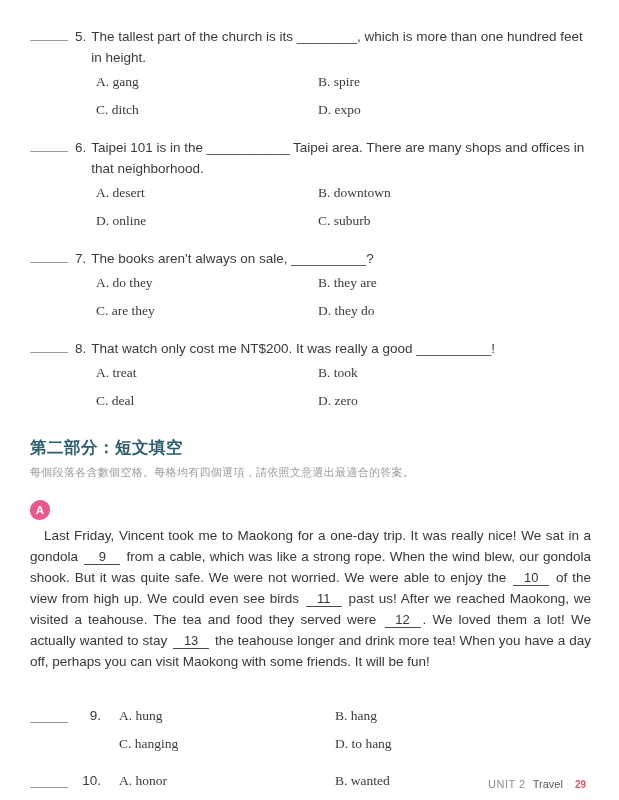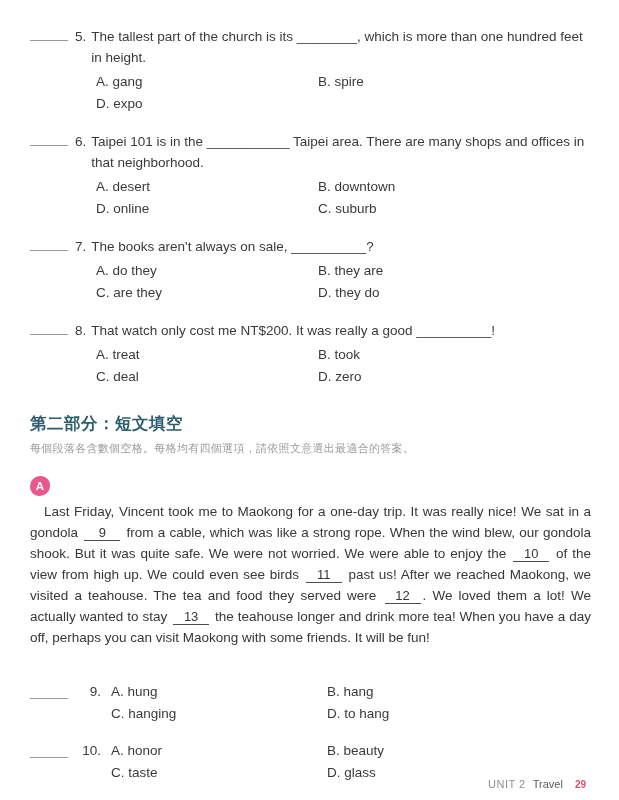--- a/index.html
+++ b/index.html
@@ -21,22 +21,22 @@
   .answer-blank {
     flex:0 0 38px; height:15px;
     border-bottom:1.6px solid #9a9a9a;
     margin-right:7px;
   }
   .q-num { flex:0 0 auto; margin-right:5px; white-space:nowrap; }
   .q-text { flex:1; }
   .options {
     margin-left:66px; margin-top:3px;
     display:grid; grid-template-columns:222px 1fr;
-    row-gap:1px;
-    font-size:13.5px; line-height:21px;
+    row-gap:7px;
+    font-size:13.5px; line-height:21px;font-family:Liberation Serif, serif;
   }
 
   
   .section { margin-top:26px; }
   .section-title { font-size:16.5px; font-weight:bold; letter-spacing:0.5px; }
   .section-sub { margin-top:6px; font-size:11px; color:#9c9c9c; letter-spacing:0.3px; }
 
   
   .passage-block { margin-top:20px; }
   .badge {
@@ -56,21 +56,21 @@
     text-align:center; text-indent:0;
     line-height:15px; font-size:13px;
     margin:0 2px;
   }
 
   
   .cloze-list { margin-top:33px; }
   .cloze { display:flex; align-items:flex-start; font-size:13.5px; line-height:21px; margin-bottom:16px; }
   .cloze .answer-blank { margin-top:3px; }
   .cloze .q-num { flex:0 0 26px; text-align:right; margin-right:6px; }
-  .cloze .options { margin-left:4px; margin-top:0; flex:1; grid-template-columns:216px 1fr; }
+  .cloze .options { margin-left:12px; margin-top:0; flex:1; grid-template-columns:216px 1fr; }
 
   
   .footer {
     position:absolute; right:33px; bottom:10px;
     display:flex; align-items:baseline;
     font-size:11px;
   }
   .footer .unit { color:#8f8f8f; letter-spacing:0.5px; }
   .footer .topic { color:#5a5a5a; margin-left:7px; }
   .footer .pagenum { font-size:10px; margin-left:12px; font-weight:bold; }
@@ -85,20 +85,21 @@
 
       <div class="mcq">
         <div class="q-line">
           <span class="answer-blank"></span>
           <span class="q-num">5.</span>
           <span class="q-text">The tallest part of the church is its ________, which is more than one hundred feet in height.</span>
         </div>
         <div class="options">
           <span>A. gang</span>
           <span>B. spire</span>
+          <span>C. ditch</span>
           <span>D. expo</span>
         </div>
       </div>
 
       <div class="mcq">
         <div class="q-line">
           <span class="answer-blank"></span>
           <span class="q-num">6.</span>
           <span class="q-text">Taipei 101 is in the ___________ Taipei area. There are many shops and offices in that neighborhood.</span>
         </div>
@@ -160,21 +161,21 @@
           <span>C. hanging</span>
           <span>D. to hang</span>
         </div>
       </div>
 
       <div class="cloze">
         <span class="answer-blank"></span>
         <span class="q-num">10.</span>
         <div class="options">
           <span>A. honor</span>
-          <span>B. beauty</span>
+          <span>B. wanted</span>
           <span>C. taste</span>
           <span>D. glass</span>
         </div>
       </div>
 
       <div class="cloze">
 
         <span class="q-num">11.</span>
         <div class="options">
           <span>A. admiring</span>

